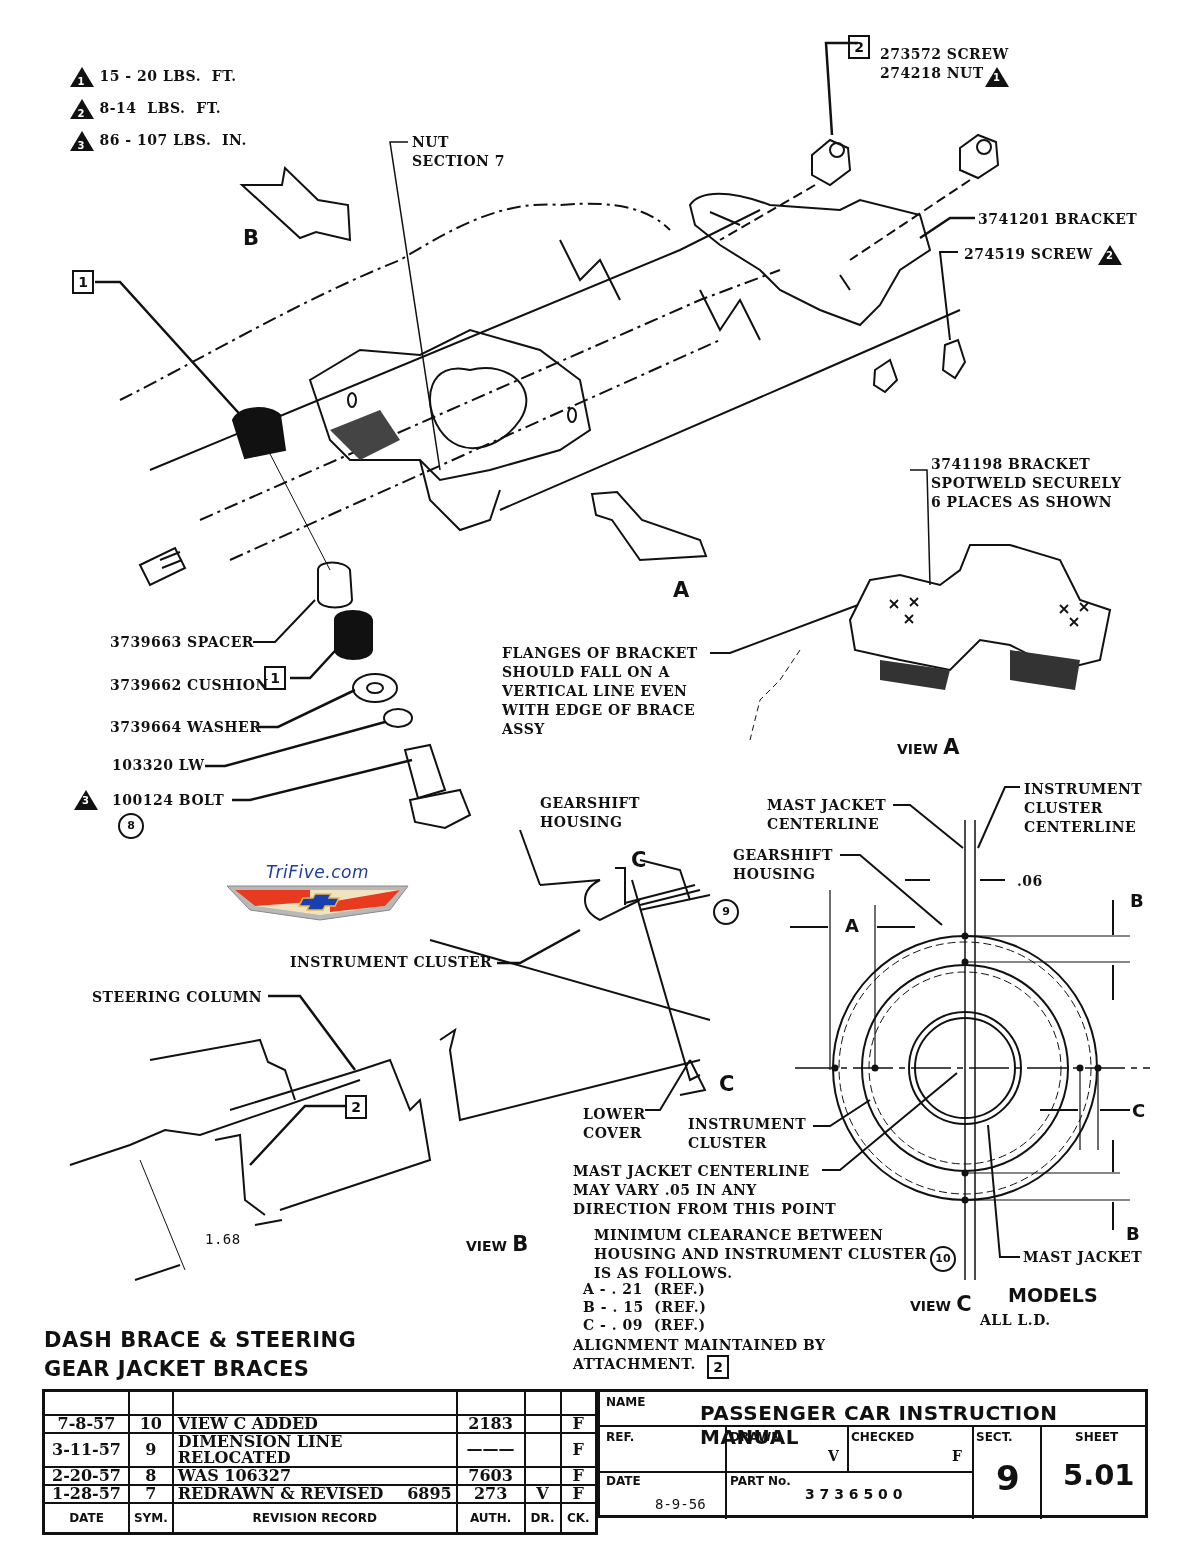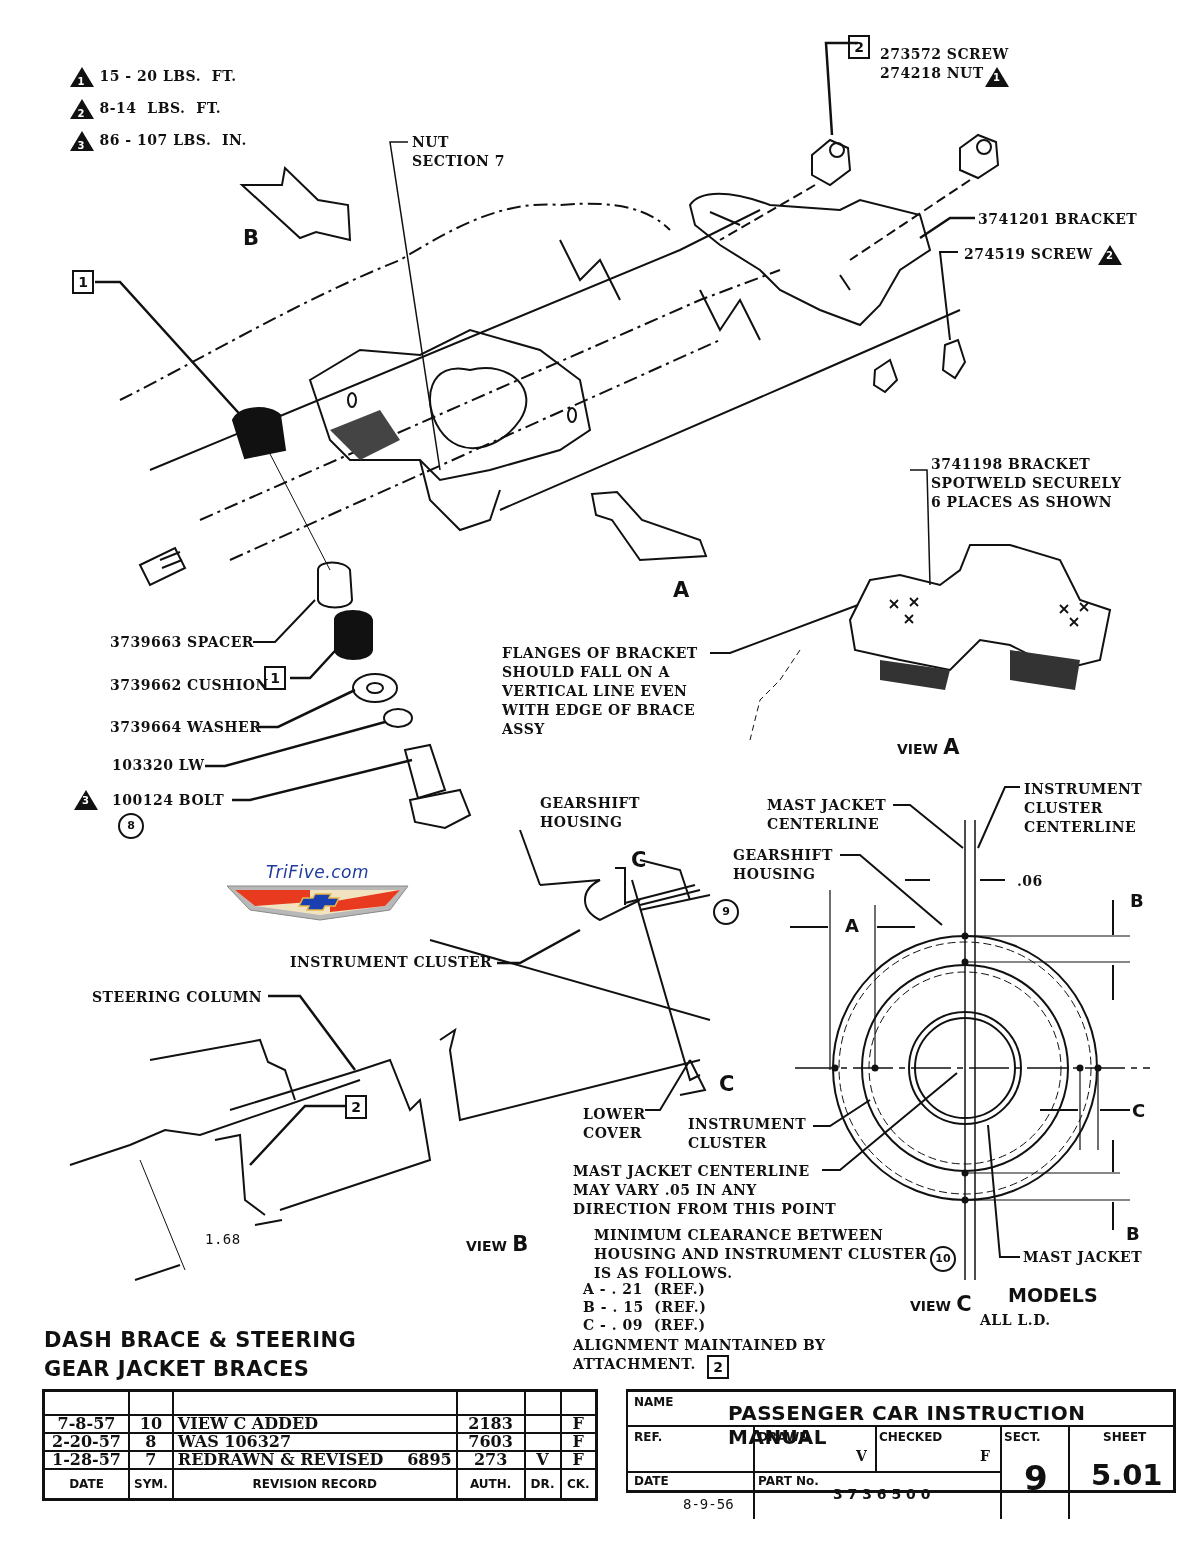--- a/index.html
+++ b/index.html
@@ -12,21 +12,21 @@
   .tri span{position:absolute;left:-4px;top:5px;font-size:10px;color:#fff;font-family:"DejaVu Sans",sans-serif;font-weight:bold;}
   .boxnum{display:inline-block;border:2.5px solid #111;width:18px;height:20px;text-align:center;font-family:"DejaVu Sans",sans-serif;font-weight:bold;font-size:14px;line-height:20px;}
   .circnum{display:inline-block;border:2px solid #111;border-radius:50%;width:22px;height:22px;text-align:center;font-family:"DejaVu Sans",sans-serif;font-weight:bold;font-size:11px;line-height:22px;}
   svg.draw{position:absolute;left:0;top:0;}
   
   table.rev{position:absolute;left:42px;top:1389px;width:556px;border-collapse:collapse;border:3px solid #111;}
   table.rev td{border:2px solid #111;font-family:"DejaVu Serif",serif;font-weight:bold;font-size:16px;height:16px;padding:0 4px;line-height:16px;}
   table.rev td.c{text-align:center;}
   table.rev tr.hdr td{font-family:"DejaVu Sans",sans-serif;font-size:12px;height:28px;text-align:center;}
   table.rev tr.blank td{height:22px;}
-  .title-block{position:absolute;left:598px;top:1389px;width:550px;height:104px;border:3px solid #111;border-left:2px solid #111;box-sizing:border-box;margin-left:28px;}
+  .title-block{position:absolute;left:598px;top:1389px;width:550px;height:129px;border:3px solid #111;border-left:2px solid #111;box-sizing:border-box;}
   .tb-lbl{position:absolute;font-family:"DejaVu Sans",sans-serif;font-weight:bold;font-size:12px;}
   .tb-val{position:absolute;font-family:"DejaVu Serif",serif;font-weight:bold;font-size:14px;}
 </style>
 </head>
 <body>
 
 <svg class="draw" width="1201" height="1548" fill="none" stroke="#111" stroke-width="2">
 
   <g>
     <path d="M120 400 C 200 360, 300 300, 400 260 C 450 230, 500 200, 560 205 C 620 200, 650 210, 670 230" stroke-dasharray="14 5 3 5"></path>
@@ -301,20 +301,28 @@
       </tr>
   <tr>
     <td class="c">7-8-57</td>
     <td class="c">10</td>
     <td><span>VIEW C ADDED</span><span style="float:right"></span></td>
     <td class="c">2183</td>
     <td class="c"></td>
     <td class="c">F</td>
   </tr>
   <tr>
+    <td class="c">3-11-57</td>
+    <td class="c">9</td>
+    <td><span>DIMENSION LINE RELOCATED</span><span style="float:right"></span></td>
+    <td class="c">———</td>
+    <td class="c"></td>
+    <td class="c">F</td>
+  </tr>
+  <tr>
     <td class="c">2-20-57</td>
     <td class="c">8</td>
     <td><span>WAS 106327</span><span style="float:right"></span></td>
     <td class="c">7603</td>
     <td class="c"></td>
     <td class="c">F</td>
   </tr>
   <tr>
     <td class="c">1-28-57</td>
     <td class="c">7</td>

